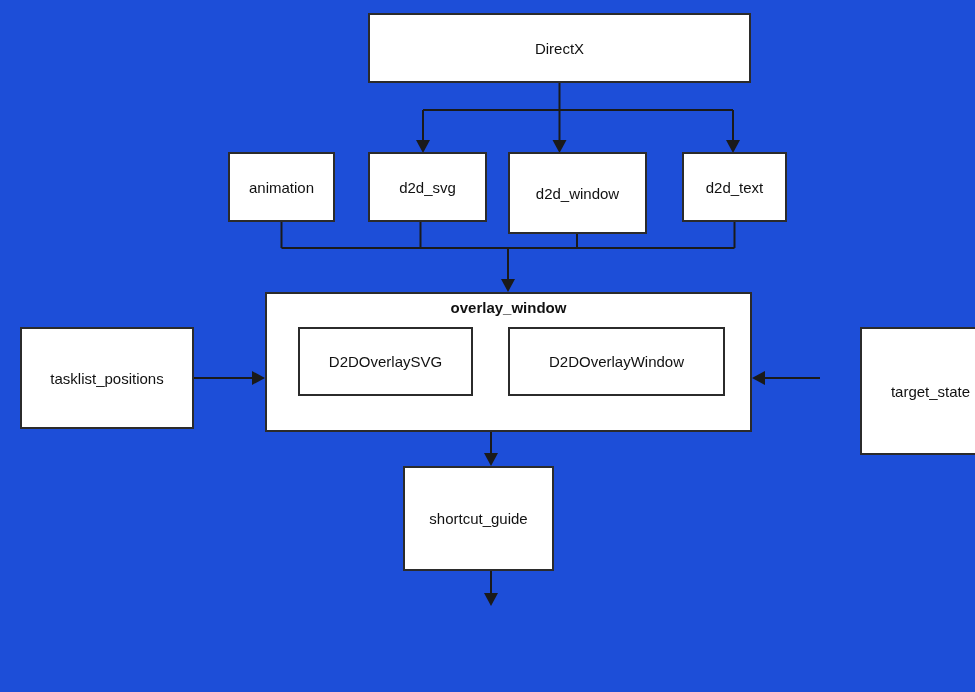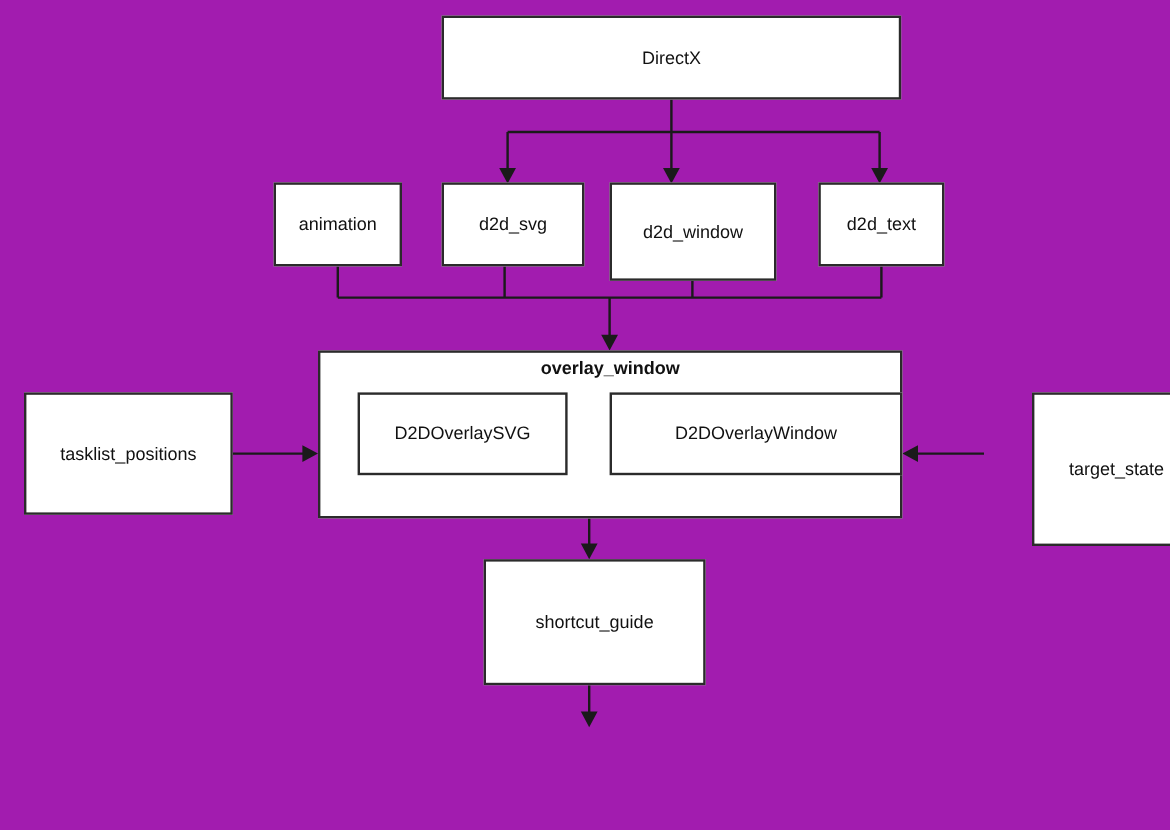--- a/index.html
+++ b/index.html
@@ -1,17 +1,17 @@
 <!DOCTYPE html>
 <html><head>
 <meta charset="utf-8">
 <style>
   html,body{margin:0;padding:0;background:#ffffff;}
   .canvas{
-    position:relative;width:975px;height:692px;background:#a21caf;overflow:hidden;
+    position:relative;width:975px;height:692px;background:#1d4ed8;overflow:hidden;
     font-family:"Liberation Sans",sans-serif;
   }
   .wires{position:absolute;left:0;top:0;width:975px;height:692px;}
   .wires path{stroke:#1a1a1a;stroke-width:2;fill:none;}
   .wires polygon{fill:#1a1a1a;stroke:none;}
   .node{
     position:absolute;box-sizing:border-box;border:2px solid #2b2b2b;background:#ffffff;
     display:flex;align-items:center;justify-content:center;
     font-size:15px;color:#111111;text-align:center;
   }
@@ -76,30 +76,30 @@
   </div>
 
   <div class="node group" style="left:265px;top:292px;width:487px;height:140px">
     <span class="group-lbl">overlay_window</span>
   </div>
 
   <div class="node" style="left:298px;top:327px;width:175px;height:69px">
     <span>D2DOverlaySVG</span>
   </div>
 
-  <div class="node" style="left:508px;top:327px;width:244px;height:69px">
+  <div class="node" style="left:508px;top:327px;width:217px;height:69px">
     <span>D2DOverlayWindow</span>
   </div>
 
   <div class="node" style="left:20px;top:327px;width:174px;height:102px">
     <span>tasklist_positions</span>
   </div>
 
   <div class="node" style="left:860px;top:327px;width:141px;height:128px">
     <span>target_state</span>
   </div>
 
-  <div class="node" style="left:403px;top:466px;width:185px;height:105px">
+  <div class="node" style="left:403px;top:466px;width:151px;height:105px">
     <span>shortcut_guide</span>
   </div>
 
 
 </div>
 
 </body></html>

